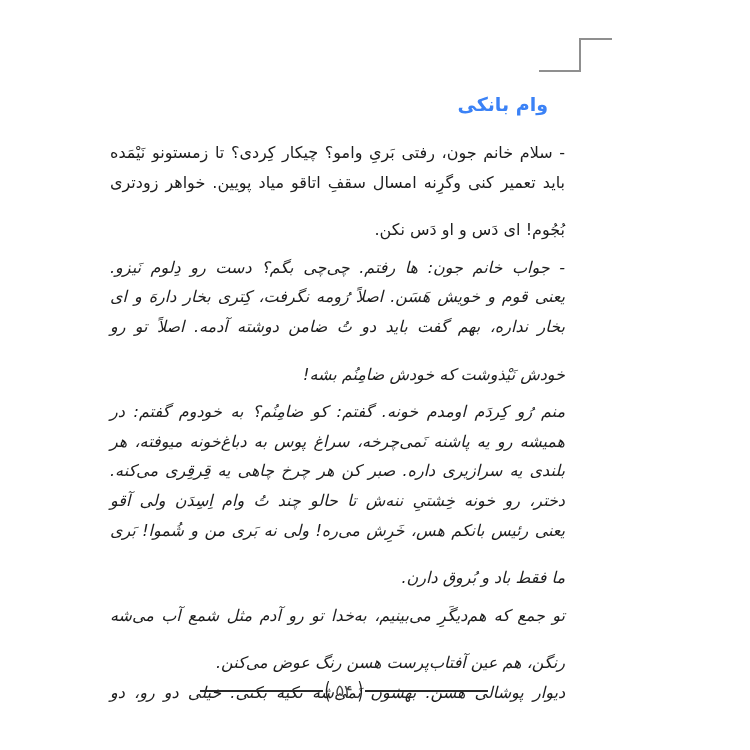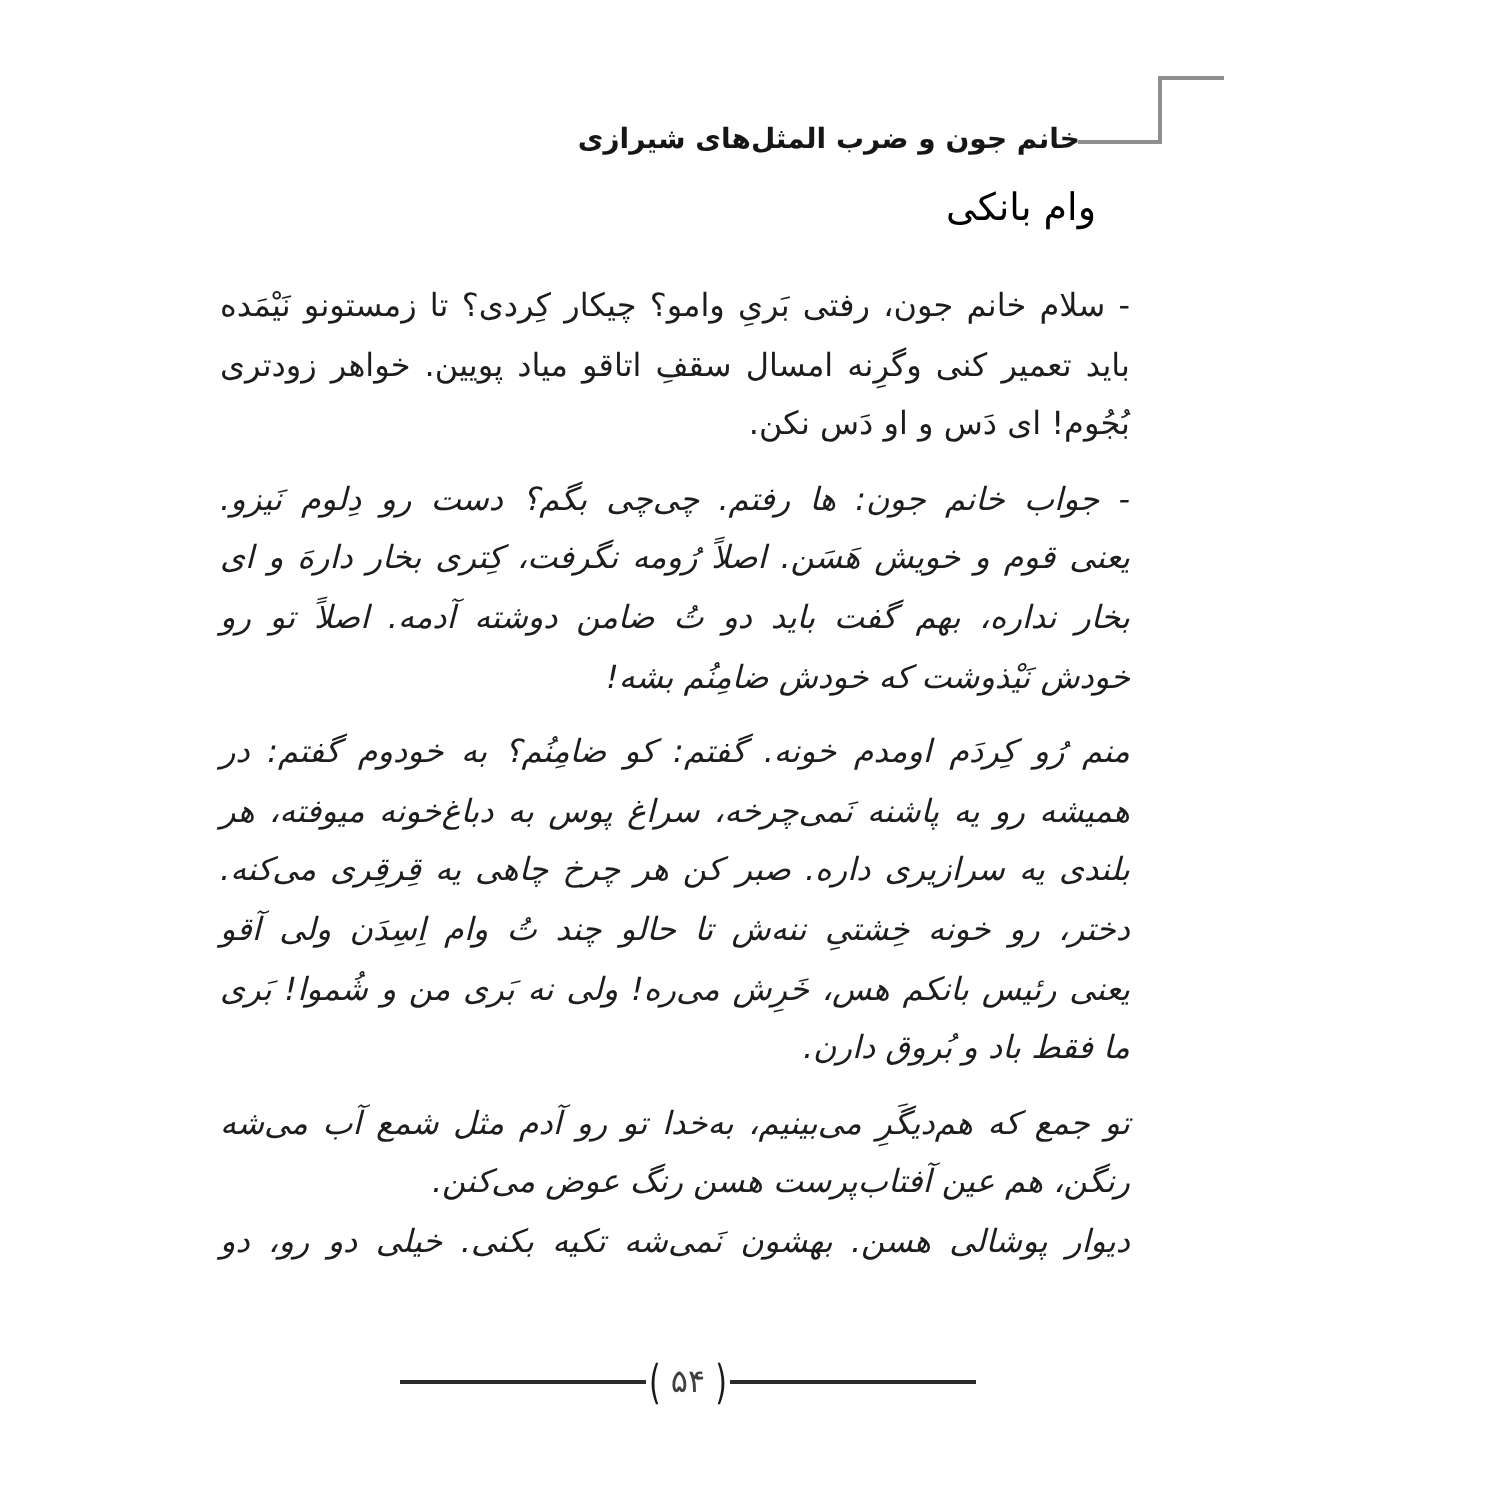--- a/index.html
+++ b/index.html
@@ -14,32 +14,32 @@
   .orn-conn{left:539px;top:70px;width:42px;height:2px;}
   
   .running-head{
     position:absolute;top:60px;right:210px;direction:rtl;
     font-size:14px;font-weight:bold;line-height:20px;color:#161616;
     white-space:nowrap;
   }
   
   .chapter-title{
     position:absolute;top:90px;right:202px;margin:0;direction:rtl;
-    font-size:19px;font-weight:normal;line-height:28px;color:#000000;
+    font-size:19px;font-weight:bold;line-height:28px;color:#3b82f6;
     white-space:nowrap;
   }
   
   .text-body{position:absolute;top:138px;left:110px;width:455px;direction:rtl;}
   .para{margin:0 0 8px 0;}
   .para.italic{font-style:italic;}
   .line{
     height:29.6px;line-height:29.6px;font-size:16px;direction:rtl;
     text-align:justify;text-align-last:justify;white-space:nowrap;overflow:visible;
   }
-  .line.last{text-align:right;text-align-last:right;}
+  .line.last{text-align:right;text-align-last:right;margin-top:18px;}
   
   .page-footer{
     position:absolute;top:680px;left:200px;width:288px;height:22px;
     display:flex;align-items:center;direction:ltr;
   }
   .footer-rule{flex:1;height:1.8px;background:#2b2b2b;}
   .pn-bracket{
     font-size:15px;color:#1a1a1a;display:inline-block;
     transform:scaleY(1.55);padding:0 2px;font-weight:500;line-height:20px;
   }
@@ -49,21 +49,20 @@
 </style>
 </head>
 <body>
 
 <div class="page">
 
   <div class="orn orn-top"></div>
   <div class="orn orn-vert"></div>
   <div class="orn orn-conn"></div>
 
-  <div class="running-head">خانم جون و ضرب المثل‌های شیرازی</div>
 
   <h1 class="chapter-title">وام بانکی</h1>
 
   <div class="text-body">
 
     <div class="para regular">
       <div class="line">- سلام خانم جون، رفتی بَریِ وامو؟ چیکار کِردی؟ تا زمستونو نَیْمَده</div>
       <div class="line">باید تعمیر کنی وگرِنه امسال سقفِ اتاقو میاد پویین. خواهر زودتری</div>
       <div class="line last">بُجُوم! ای دَس و او دَس نکن.</div>
     </div>

